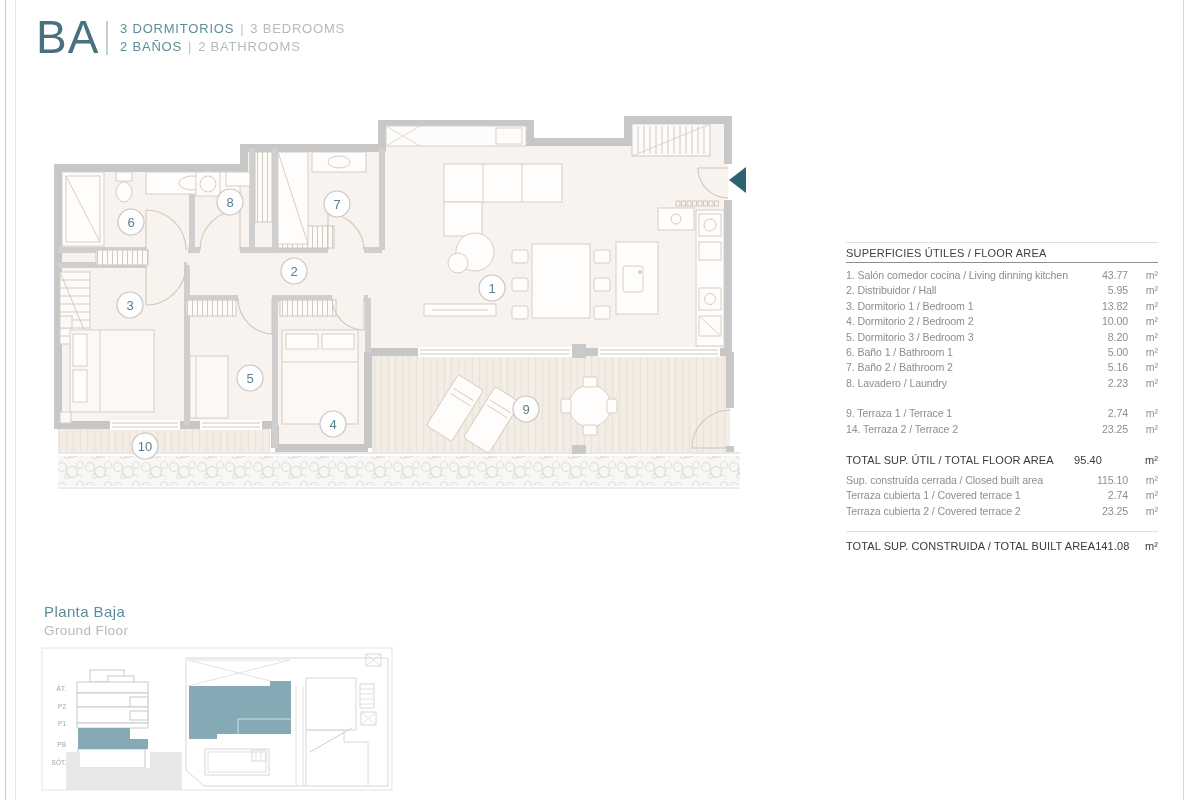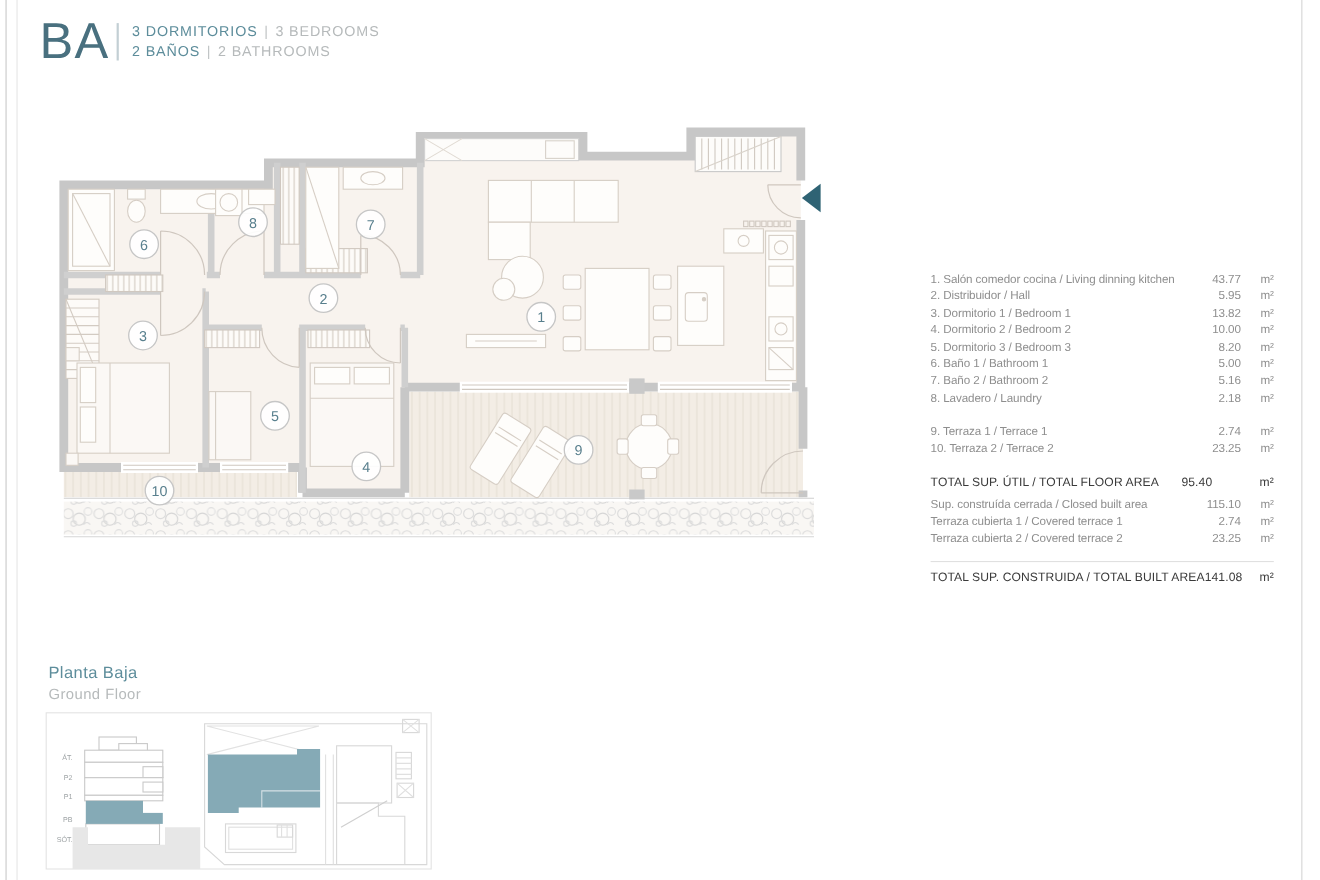--- a/index.html
+++ b/index.html
@@ -347,20 +347,21 @@
       <polygon points="189,686 270,686 270,681 291,681 291,734 217,734 217,739 189,739" fill="#85aab6"></polygon>
       <path d="M238,734 V719 H291" stroke="#ffffff" stroke-opacity=".65" fill="none"></path>
     </g>
   </svg>
 
   <div class="abs kp-title">Planta Baja</div>
   <div class="abs kp-sub">Ground Floor</div>
 
 
   <div class="abs t-flow">
+    <div class="t-heading">SUPERFICIES ÚTILES / FLOOR AREA</div>
 
     <div class="trow first">
       <span class="tlabel">1. Salón comedor cocina / Living dinning kitchen</span>
       <span class="tval">43.77</span>
       <span class="tunit">m²</span>
     </div>
     <div class="trow">
       <span class="tlabel">2. Distribuidor / Hall</span>
       <span class="tval">5.95</span>
       <span class="tunit">m²</span>
@@ -385,30 +386,30 @@
       <span class="tval">5.00</span>
       <span class="tunit">m²</span>
     </div>
     <div class="trow">
       <span class="tlabel">7. Baño 2 / Bathroom 2</span>
       <span class="tval">5.16</span>
       <span class="tunit">m²</span>
     </div>
     <div class="trow">
       <span class="tlabel">8. Lavadero / Laundry</span>
-      <span class="tval">2.18</span>
+      <span class="tval">2.23</span>
       <span class="tunit">m²</span>
     </div>
     <div class="trow spaced">
       <span class="tlabel">9. Terraza 1 / Terrace 1</span>
       <span class="tval">2.74</span>
       <span class="tunit">m²</span>
     </div>
     <div class="trow">
-      <span class="tlabel">10. Terraza 2 / Terrace 2</span>
+      <span class="tlabel">14. Terraza 2 / Terrace 2</span>
       <span class="tval">23.25</span>
       <span class="tunit">m²</span>
     </div>
 
     <div class="total-row">
       <span class="tlabel">TOTAL SUP. ÚTIL / TOTAL FLOOR AREA</span>
       <span class="tval">95.40</span>
       <span class="tunit">m²</span>
     </div>
 

